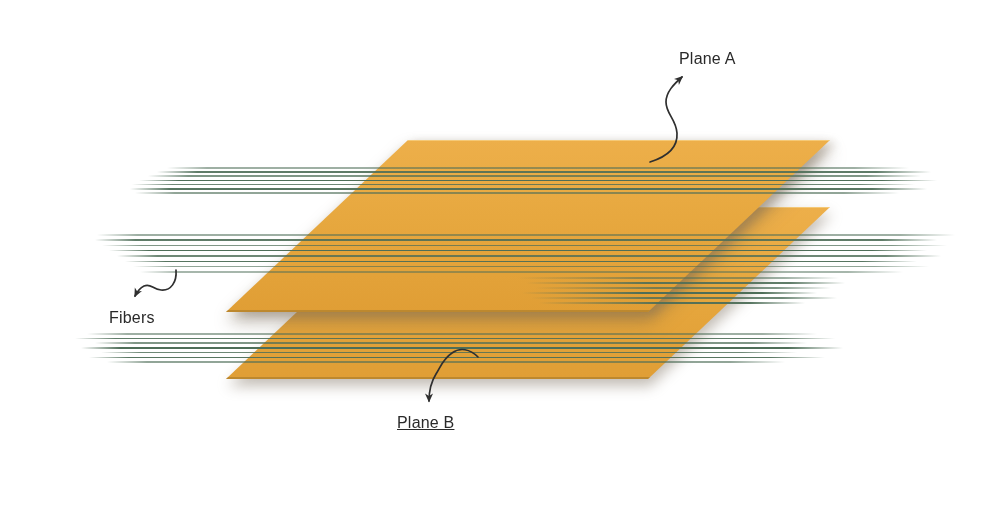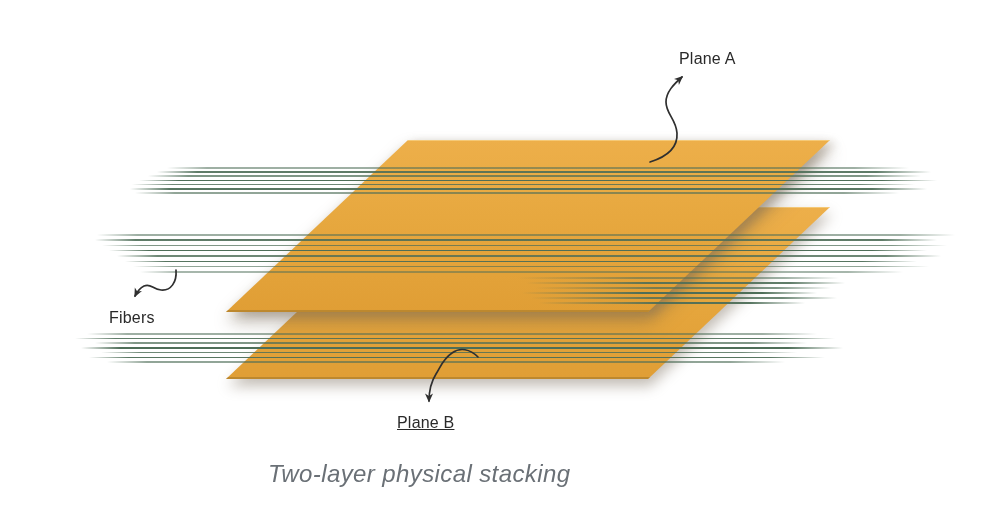--- a/index.html
+++ b/index.html
@@ -85,14 +85,13 @@
     </defs>
     <path class="curve" d="M 650 162 C 666 157, 678 148, 677 133 C 676 119, 666 114, 666 102 C 666 92, 674 84, 682 77" marker-end="url(#ah)"></path>
     <path class="curve" d="M 176 270 C 177 282, 171 291, 161 290 C 152 289, 151 283, 144 286 C 140 288, 137 292, 135 296" marker-end="url(#ah)"></path>
     <path class="curve" d="M 478 357 C 470 349, 460 347, 452 353 C 443 359, 441 366, 436 374 C 431 382, 429 391, 429 401" marker-end="url(#ah)"></path>
   </svg>
 
   <div class="lbl lbl-plane-a">Plane A</div>
   <div class="lbl lbl-fibers">Fibers</div>
   <div class="lbl lbl-plane-b">Plane B</div>
 
-  <div class="caption">Two-layer physical stacking</div>
 </div>
 
 </body></html>

